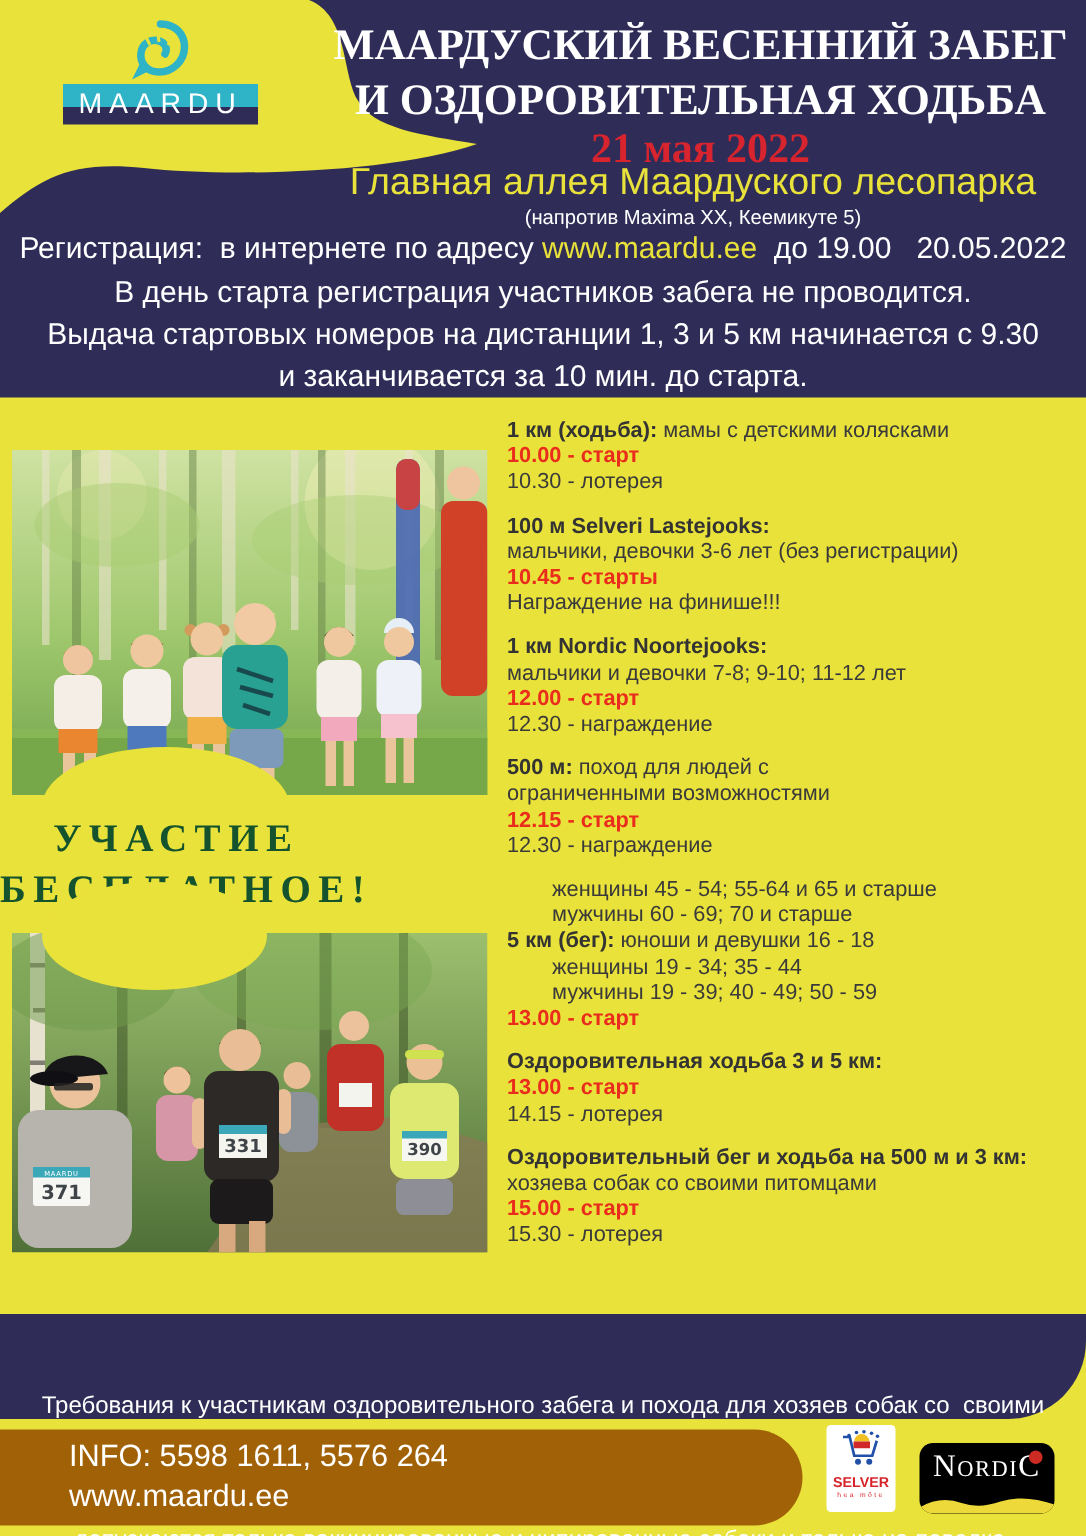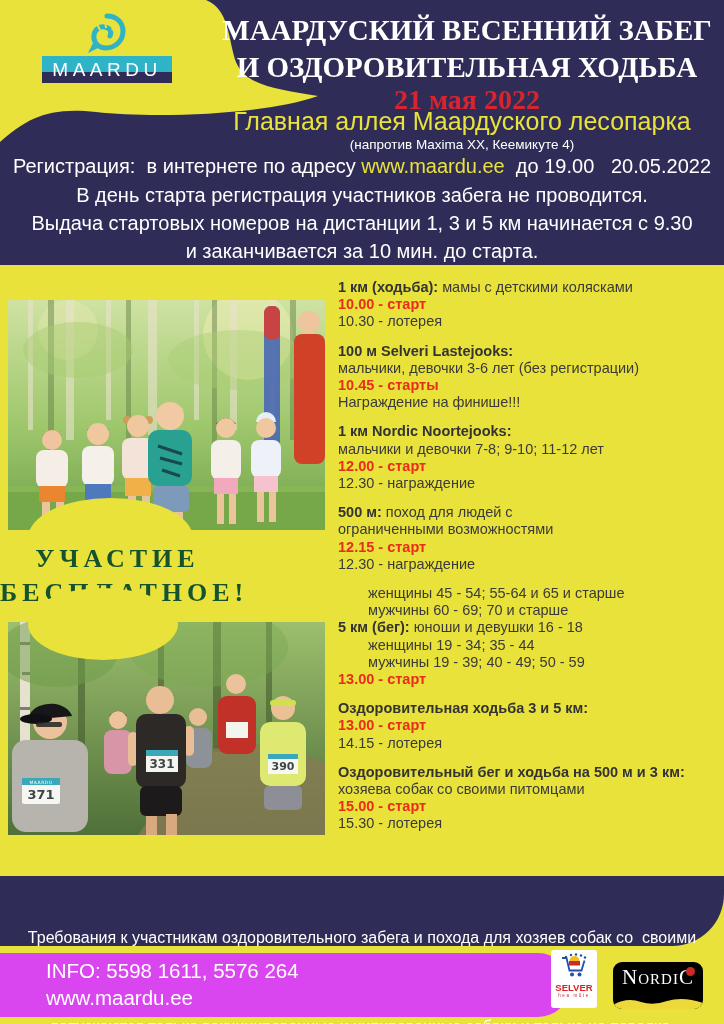--- a/index.html
+++ b/index.html
@@ -30,22 +30,22 @@
   .blk{margin-bottom:12px;}
   .sl{white-space:pre-wrap;}
   .sl b{font-weight:bold;color:#333;}
   .sl.red{color:#ea2c1c;font-weight:bold;}
   .sl.ind{padding-left:30px;}
   
   .reqband{left:0;top:876px;width:724px;height:70px;background:#2f2d57;
       border-radius:0 0 52px 0;color:#fff;font-size:16px;line-height:22.3px;
       text-align:center;padding-top:6px;box-sizing:border-box;white-space:pre-wrap;}
   
-  .footbar{left:0;top:953px;width:535px;height:64px;background:#d946ef;
-      border-radius:0 36px 36px 0;color:#fff;padding-left:35px;}
+  .footbar{left:0;top:953px;width:535px;height:64px;background:#a16207;
+      border-radius:0 36px 36px 0;color:#fff;}
   .footbar .line{position:absolute;left:46px;font-size:20.5px;}
   .selver{left:551px;top:950px;width:46px;height:58px;background:#fff;border-radius:3px;
       text-align:center;overflow:hidden;}
   .selver .name{color:#d8232a;font-weight:bold;font-size:9.5px;line-height:10px;}
   .selver .slogan{color:#d8232a;font-size:4.5px;letter-spacing:1.6px;line-height:6px;}
   .nordic{left:613px;top:962px;width:90px;height:47px;background:#000000;border-radius:9px;
       overflow:hidden;text-align:center;}
   .nordic .name{color:#fff;font-family:"Liberation Serif",serif;font-variant:small-caps;
       font-size:21px;line-height:30px;letter-spacing:1px;}
   .nordic .dot{position:absolute;right:8px;top:5px;width:9px;height:9px;border-radius:50%;
@@ -71,21 +71,21 @@
     <div class="abs logo-strip">
       <span>MAARDU</span>
     </div>
 
     <div class="abs title">
       <div>МААРДУСКИЙ ВЕСЕННИЙ ЗАБЕГ</div>
       <div>И ОЗДОРОВИТЕЛЬНАЯ ХОДЬБА</div>
     </div>
     <div class="abs date">21 мая 2022</div>
     <div class="abs loc">Главная аллея Маардуского лесопарка</div>
-    <div class="abs locnote">(напротив Maxima XX, Кеемикуте 4)</div>
+    <div class="abs locnote">(напротив Maxima XX, Кеемикуте 5)</div>
 
     <div class="abs reg" style="top:155px"><span>Регистрация:  в интернете по адресу </span><span class="url">www.maardu.ee</span><span>  до 19.00   20.05.2022</span></div>
     <div class="abs reg" style="top:184px">В день старта регистрация участников забега не проводится.</div>
     <div class="abs reg" style="top:212px">Выдача стартовых номеров на дистанции 1, 3 и 5 км начинается с 9.30</div>
     <div class="abs reg" style="top:240px">и заканчивается за 10 мин. до старта.</div>
   </div>
 
   <svg class="abs photo" style="left:8px;top:300px" width="317" height="230" viewBox="0 0 317 230">
     <defs>
       <linearGradient id="p1bg" x1="0" y1="0" x2="0" y2="1">

